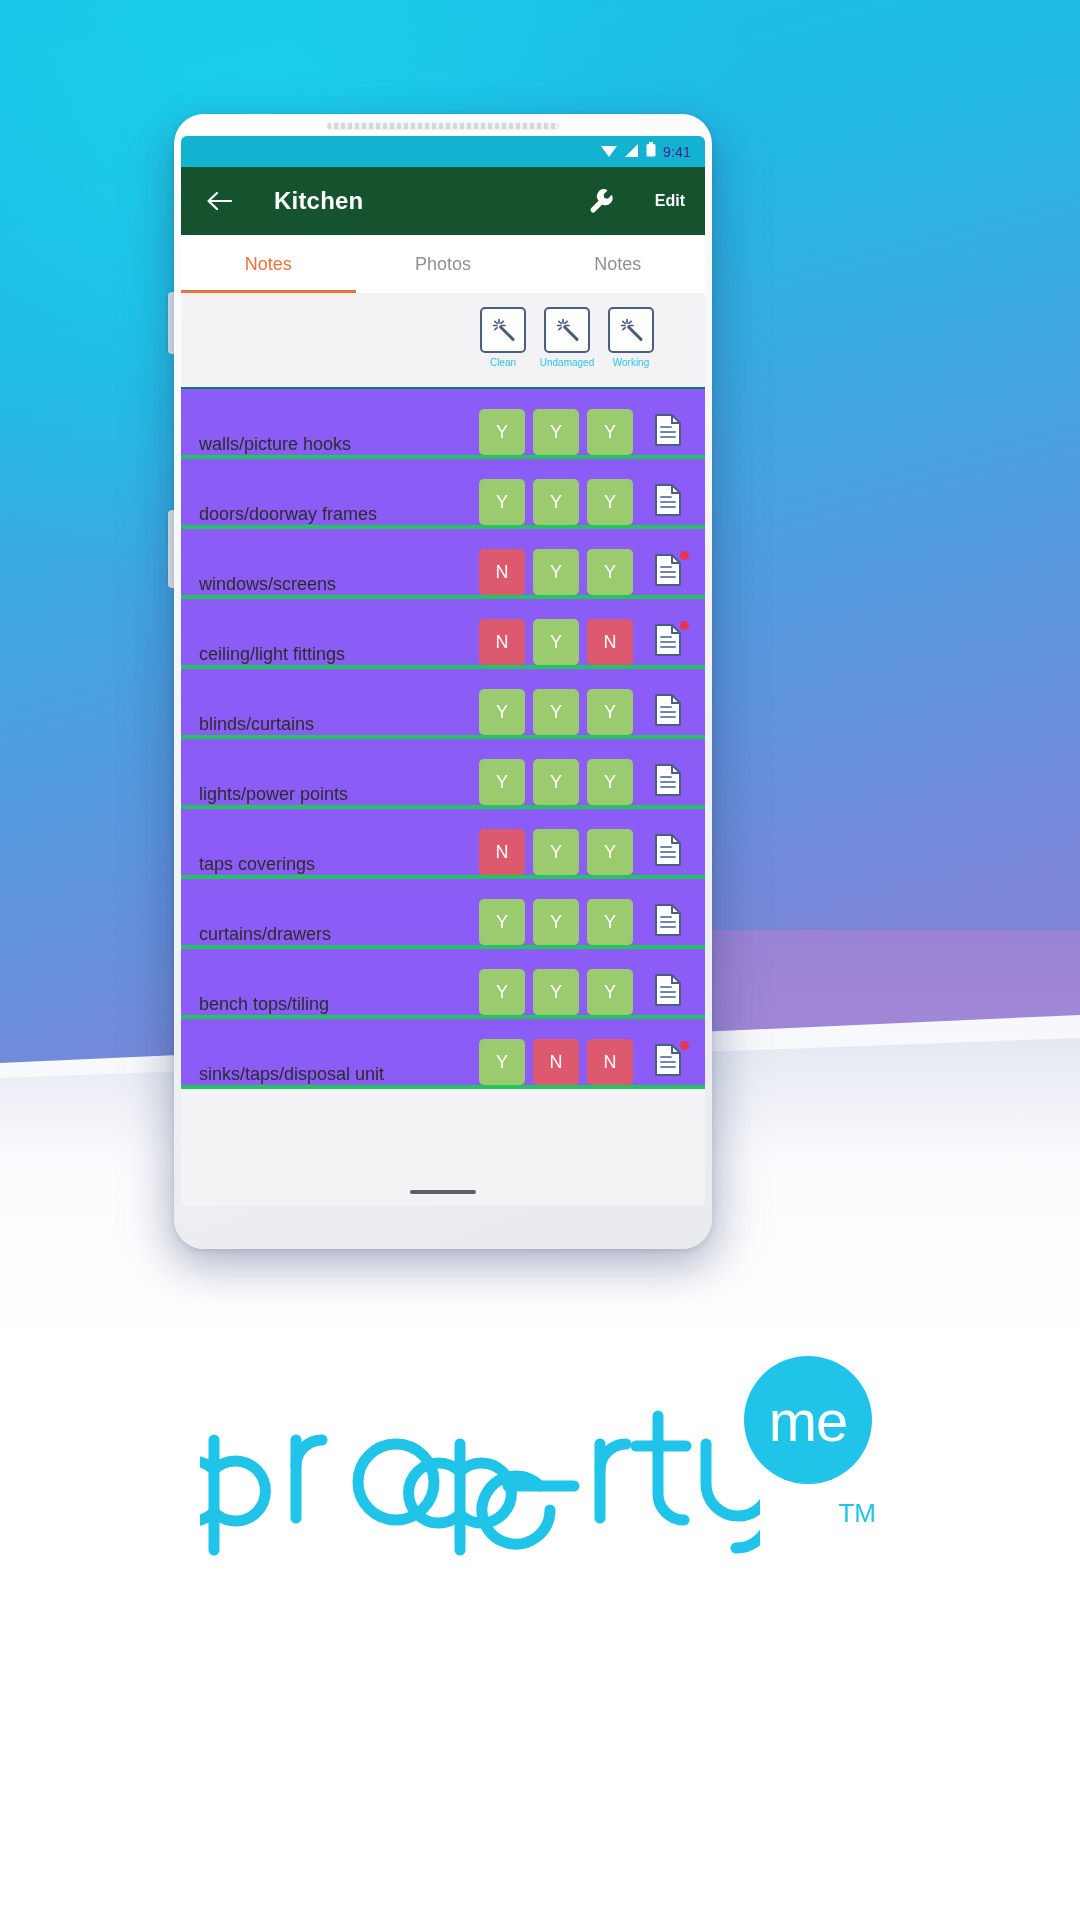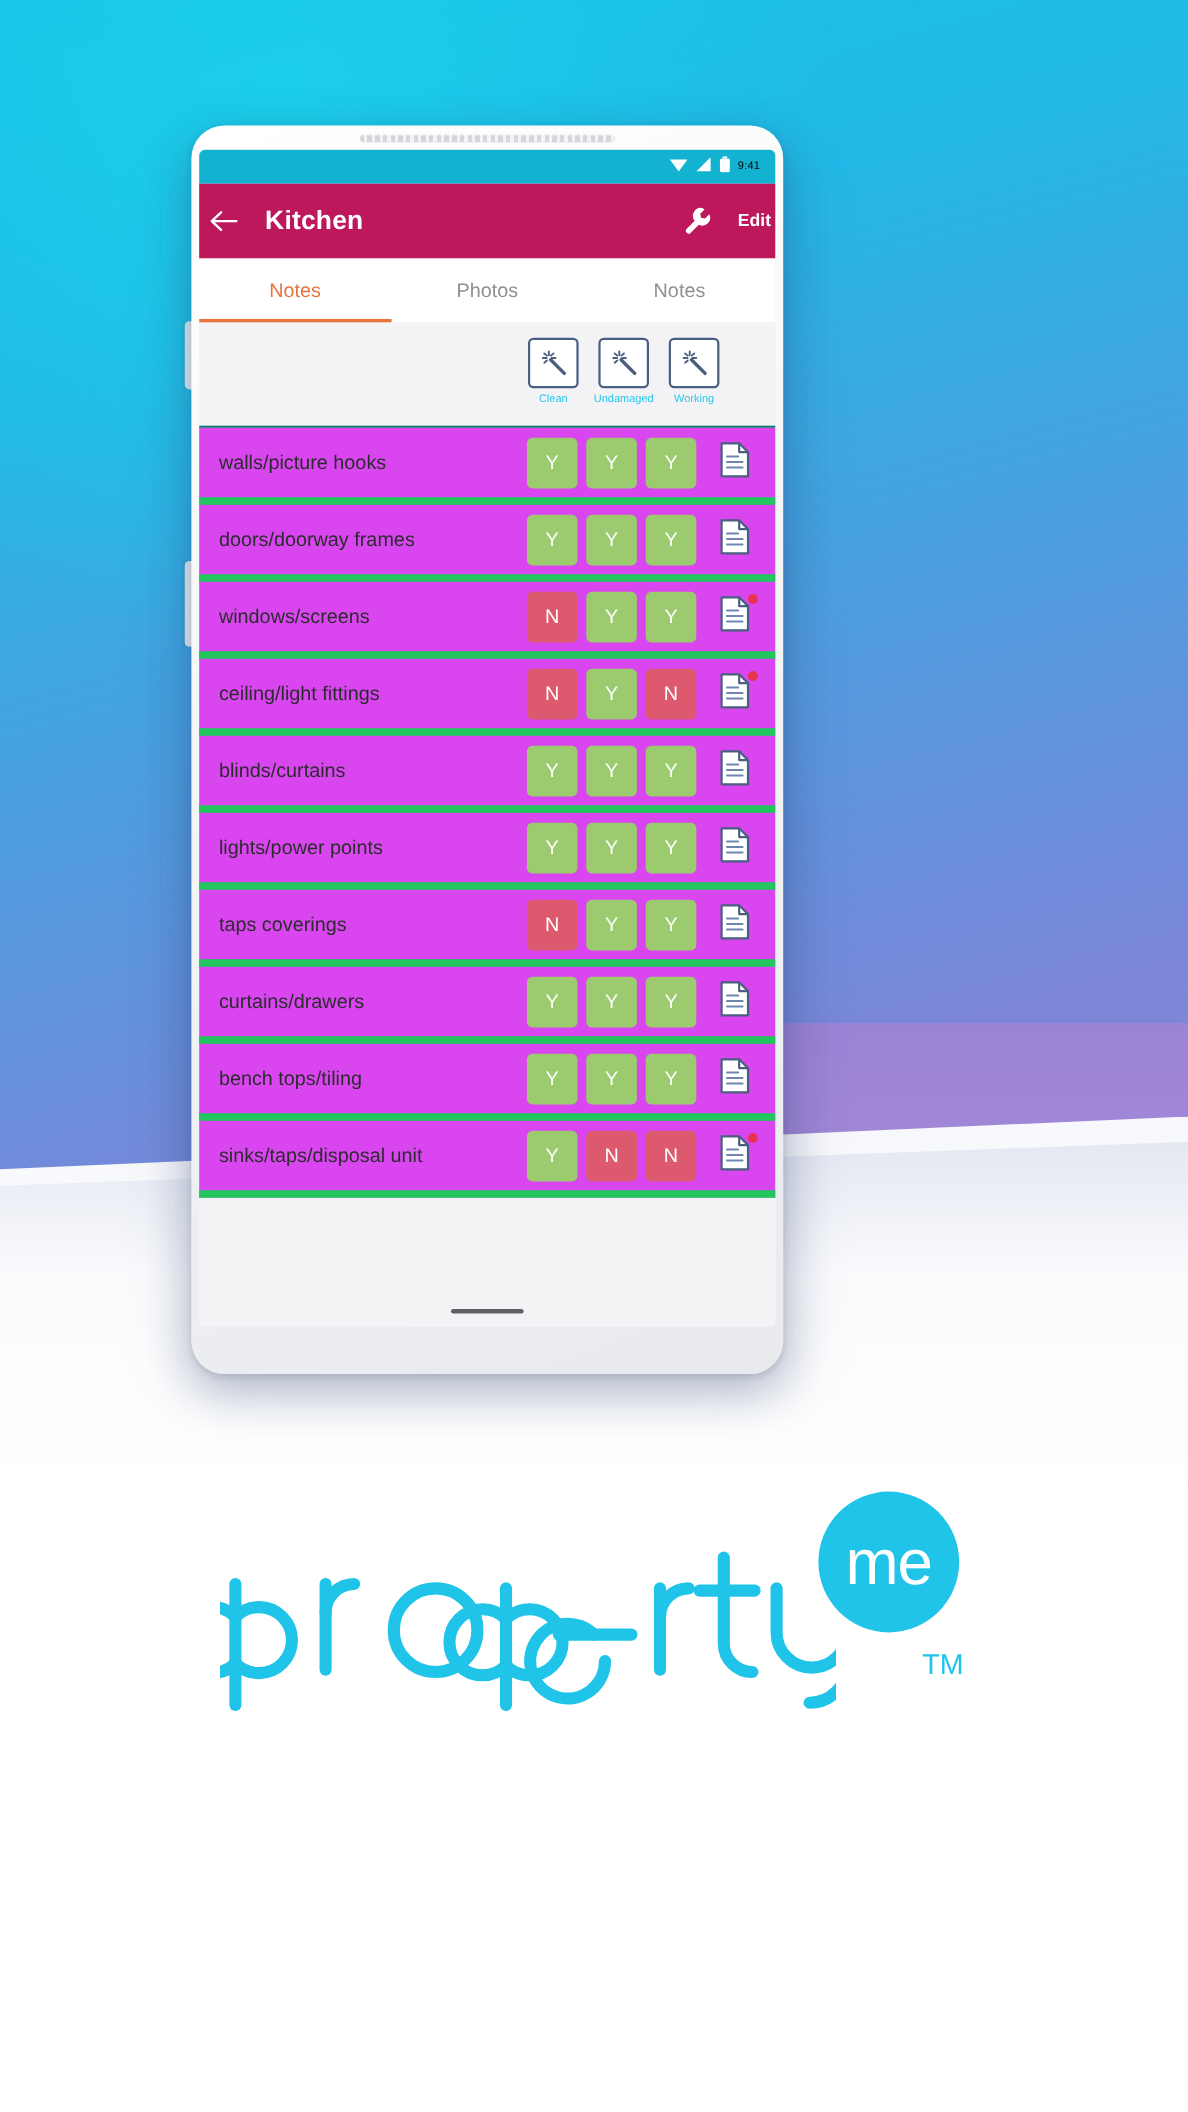--- a/index.html
+++ b/index.html
@@ -69,27 +69,27 @@
     position: absolute; left: 50%; bottom: 12px; transform: translateX(-50%);
     width: 66px; height: 4px; border-radius: 3px; background: #5e6064;
   }
 
   
   .statusbar {
     height: 31px; background: #14b2d1;
     display: flex; align-items: center; justify-content: flex-end;
     padding: 0 14px; gap: 7px;
   }
-  .sb-time { color: #000000; font-size: 10px; letter-spacing: .2px; }
+  .sb-time { color: #4c1d95; font-size: 14px; letter-spacing: .2px; }
   .sb-ico { display: block; }
 
   
   .appbar {
-    height: 68px; background: #be185d;
-    display: flex; align-items: center; padding: 0 0; gap: 4px;
+    height: 68px; background: #14532d;
+    display: flex; align-items: center; padding: 0 16px; gap: 21px;
   }
   .back-btn { width: 44px; height: 44px; display: flex; align-items: center; justify-content: center; cursor: pointer; }
   .appbar-title {
     color: #ffffff; font-size: 24px; font-weight: bold; letter-spacing: .2px;
     margin-left: 12px; flex: 1;
   }
   .wrench-btn { width: 46px; height: 46px; display: flex; align-items: center; justify-content: center; cursor: pointer; }
   .edit-btn {
     color: #ffffff; font-size: 16px; font-weight: bold; margin-left: 10px; margin-right: 4px; cursor: pointer;
   }
@@ -116,24 +116,24 @@
   .col-head { width: 56px; display: flex; flex-direction: column; align-items: center; gap: 4px; cursor: pointer; }
   .col-box {
     width: 46px; height: 46px; border: 2px solid #4a5e80; border-radius: 5px;
     background: #ffffff; display: flex; align-items: center; justify-content: center;
   }
   .col-label { font-size: 10px; color: #29c6ec; white-space: nowrap; }
 
   
   .rows { background: #f7f7f9; }
   .row {
-    height: 70px; display: flex; align-items: center;
-    border-bottom: 7px solid #22c55e;
+    height: 70px; display: flex; align-items: flex-end;
+    border-bottom: 4px solid #22c55e;
     padding-left: 18px; padding-right: 14px;
-    background: #d946ef;
+    background: #8b5cf6;
   }
   .row-label { flex: 1; font-size: 18px; color: #2c2c2e; }
   .marks { display: flex; gap: 8px; }
   .mark {
     width: 46px; height: 46px; border-radius: 5px;
     display: flex; align-items: center; justify-content: center;
     color: #ffffff; font-size: 18px; cursor: pointer;
   }
   .mark.y { background: #9cca6e; }
   .mark.n { background: #dd5a6e; }

